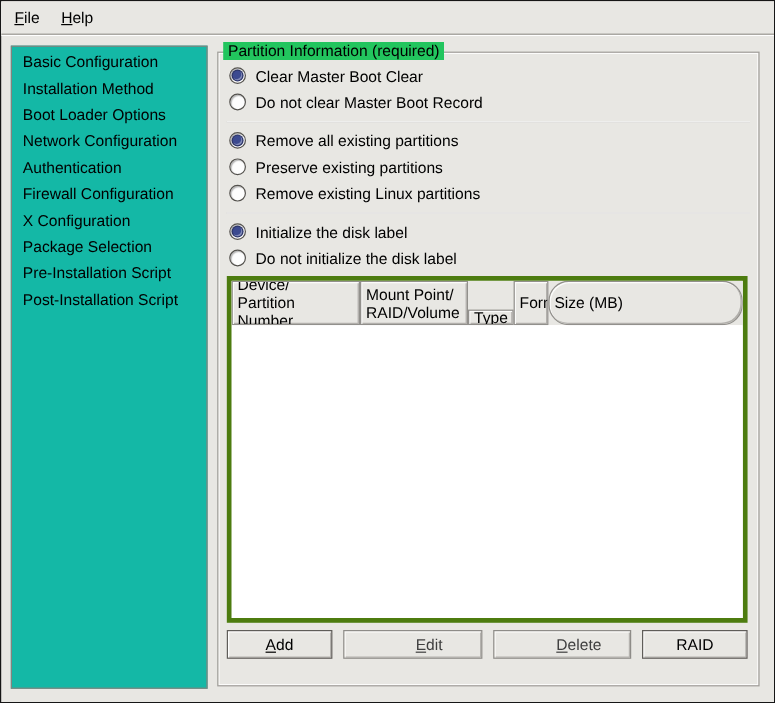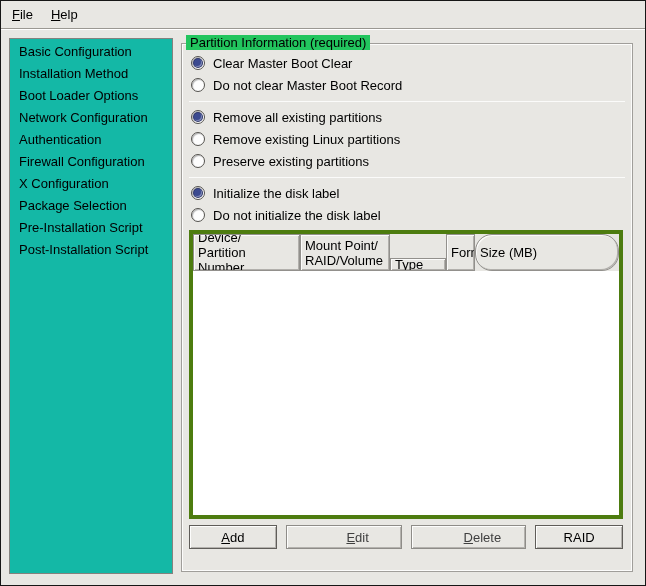--- a/index.html
+++ b/index.html
@@ -99,21 +99,21 @@
   .th {
     border: 1px solid #92908c;
     box-shadow: inset 1px 1px 0 #fbfbfa, inset -1px -1px 0 #b2b0ac;
     padding: 2px 4px;
     display: flex; align-items: center;
     white-space: pre-line; line-height: 15px;
     overflow: hidden; cursor: default;
   }
   .th.c0 { width: 107px; }
   .th.c1 { width: 90px; }
-  .th.c2 { width: 56px; margin-top: 24px; }
+  .th.c2 { width: 38px; margin-top: 24px; }
   .th.c3 { width: 29px; }
   .th.c4 { flex: 1; border-radius: 17px; }
   .tbody { flex: 1; background: #ffffff; }
 
   
   .btn-row { display: flex; gap: 9px; height: 24px; flex: 0 0 24px; margin: 0 3px 16px 1px; }
   .btn {
     flex: 1;
     background: #e8e7e3;
     border: 1px solid #5f5d59;
@@ -167,25 +167,25 @@
       </div>
 
       <div class="hsep"></div>
 
       <div class="radio-row">
         <span class="radio checked"></span>
         <span class="radio-label">Remove all existing partitions</span>
       </div>
       <div class="radio-row">
         <span class="radio"></span>
+        <span class="radio-label">Preserve existing partitions</span>
+      </div>
+      <div class="radio-row">
+        <span class="radio"></span>
         <span class="radio-label">Remove existing Linux partitions</span>
-      </div>
-      <div class="radio-row">
-        <span class="radio"></span>
-        <span class="radio-label">Preserve existing partitions</span>
       </div>
 
       <div class="hsep"></div>
 
       <div class="radio-row">
         <span class="radio checked"></span>
         <span class="radio-label">Initialize the disk label</span>
       </div>
       <div class="radio-row">
         <span class="radio"></span>

